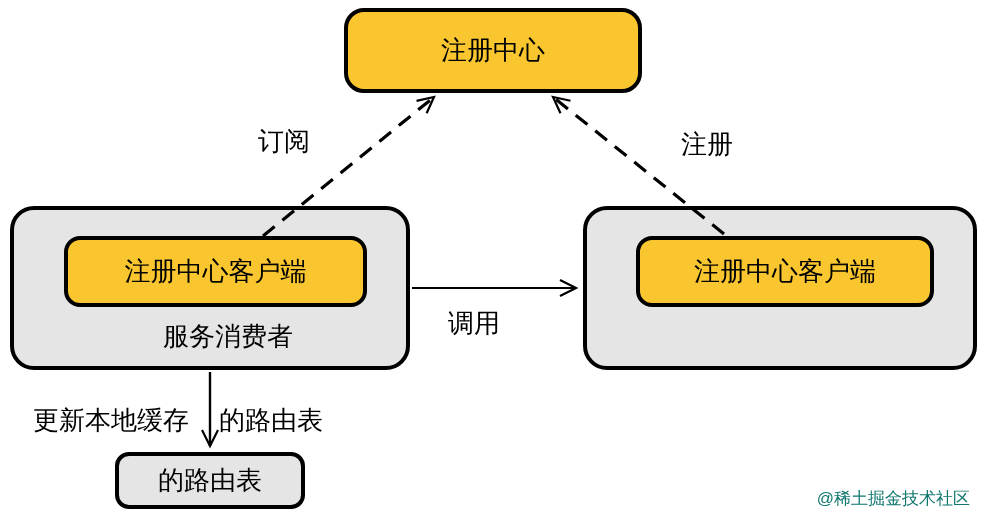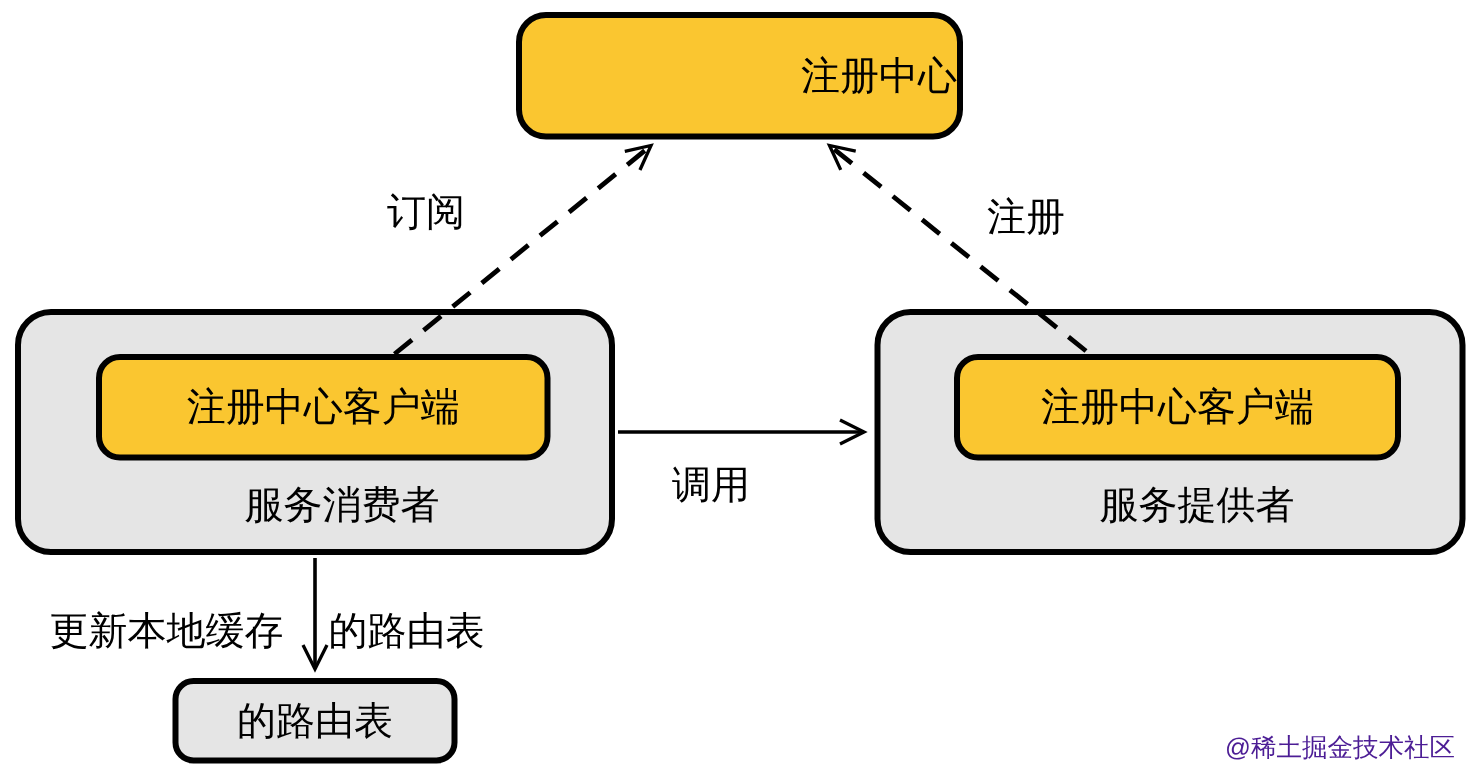--- a/index.html
+++ b/index.html
@@ -4,40 +4,40 @@
 <style>
   html,body{margin:0;padding:0;background:#fff;}
   .stage{
     position:relative;width:988px;height:517px;background:#ffffff;overflow:hidden;
     font-family:"Liberation Serif","DejaVu Serif",serif;color:#000;
   }
   .node{position:absolute;box-sizing:border-box;border:4px solid #000;}
   .gold{background:#FAC630;}
   .pale{background:#e5e5e5;}
   .registry{left:344px;top:8px;width:298px;height:85px;border-radius:20px;
-    display:flex;align-items:center;justify-content:flex-end;}
+    display:flex;align-items:center;justify-content:center;}
   .container-box{top:206px;height:164px;border-radius:24px;}
   .consumer{left:10px;width:400px;}
   .provider{left:583px;width:394px;}
   .client{position:absolute;top:26px;height:71px;border:4px solid #000;border-radius:16px;
     display:flex;align-items:center;justify-content:center;box-sizing:border-box;}
   .consumer .client{left:50px;width:303px;}
   .provider .client{left:49px;width:298px;}
   .container-label{position:absolute;left:0;right:0;bottom:12px;text-align:center;font-size:26px;padding-left:36px;}
   .cache{left:115px;top:452px;width:190px;height:57px;border-radius:14px;
     display:flex;align-items:center;justify-content:center;}
   .node-label{font-size:26px;line-height:1;}
   .edge-label{position:absolute;font-size:26px;line-height:1.1;white-space:nowrap;margin-top:10px;}
   .lbl-subscribe{left:258px;top:118px;}
-  .lbl-register{left:658px;top:121px;}
+  .lbl-register{left:681px;top:121px;}
   .lbl-invoke{left:448px;top:300px;}
   .lbl-update-left{left:33px;top:397px;}
   .lbl-update-right{left:219px;top:397px;}
   .edges{position:absolute;left:0;top:0;width:988px;height:517px;pointer-events:none;}
-  .watermark{position:absolute;right:18px;bottom:7px;font-size:17px;color:#4c1d95;
+  .watermark{position:absolute;right:18px;bottom:7px;font-size:17px;color:#0f766e;
     font-family:"Liberation Sans","DejaVu Sans",sans-serif;}
 </style>
 </head>
 <body>
 
 <div class="stage">
 
   <div class="node gold registry">
     <span class="node-label">注册中心</span>
   </div>
@@ -46,21 +46,20 @@
     <div class="client gold">
       <span class="node-label">注册中心客户端</span>
     </div>
     <div class="container-label">服务消费者</div>
   </div>
 
   <div class="node pale container-box provider">
     <div class="client gold">
       <span class="node-label">注册中心客户端</span>
     </div>
-    <div class="container-label">服务提供者</div>
   </div>
 
   <div class="node pale cache">
     <span class="node-label">的路由表</span>
   </div>
 
   <svg class="edges" viewBox="0 0 988 517">
     <defs>
       <marker id="openArrow" viewBox="0 0 22 22" refX="19" refY="11" markerWidth="22" markerHeight="22" markerUnits="userSpaceOnUse" orient="auto-start-reverse">
         <path d="M3,3 L19,11 L3,19" fill="none" stroke="#000" stroke-width="2.2"></path>

